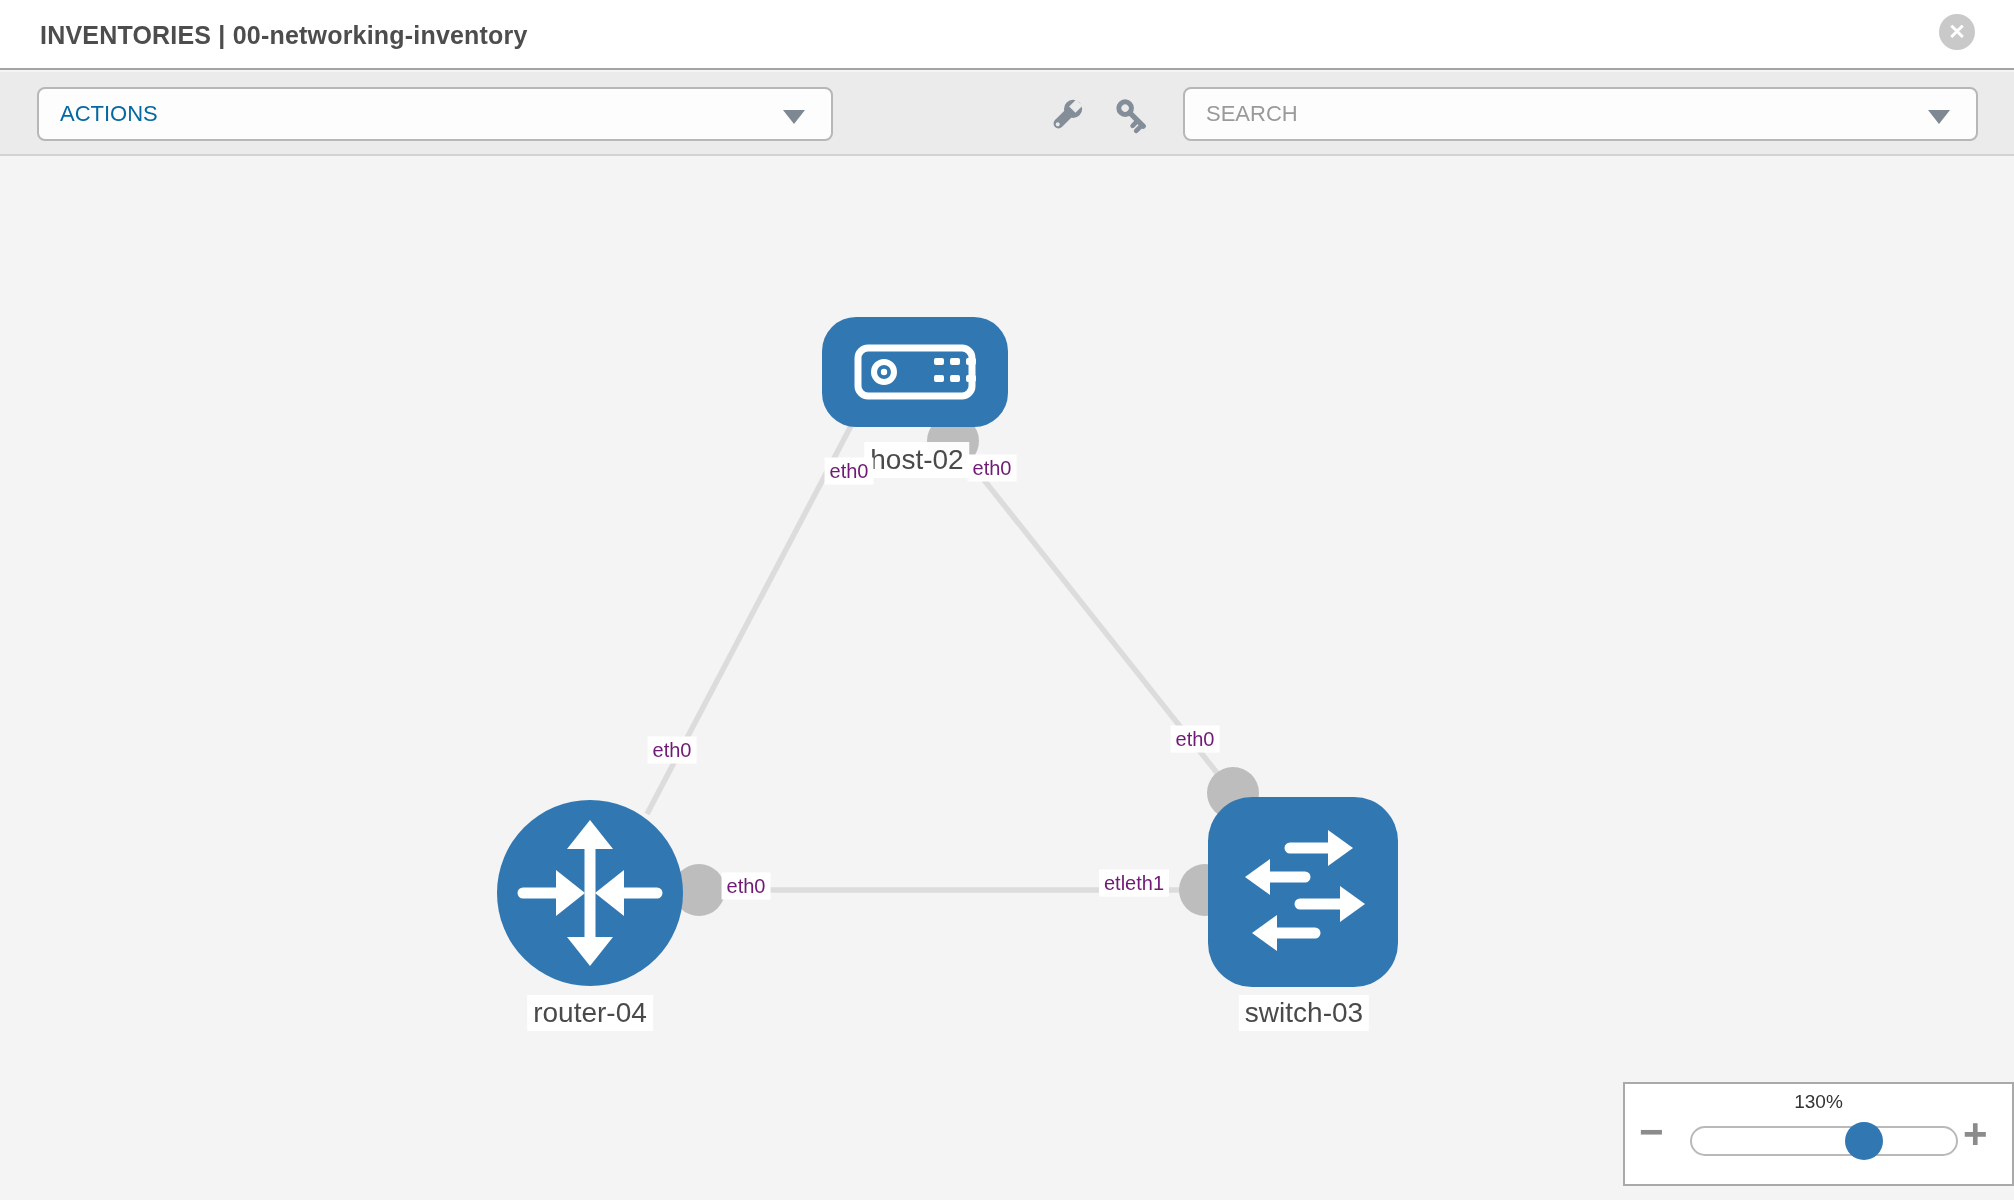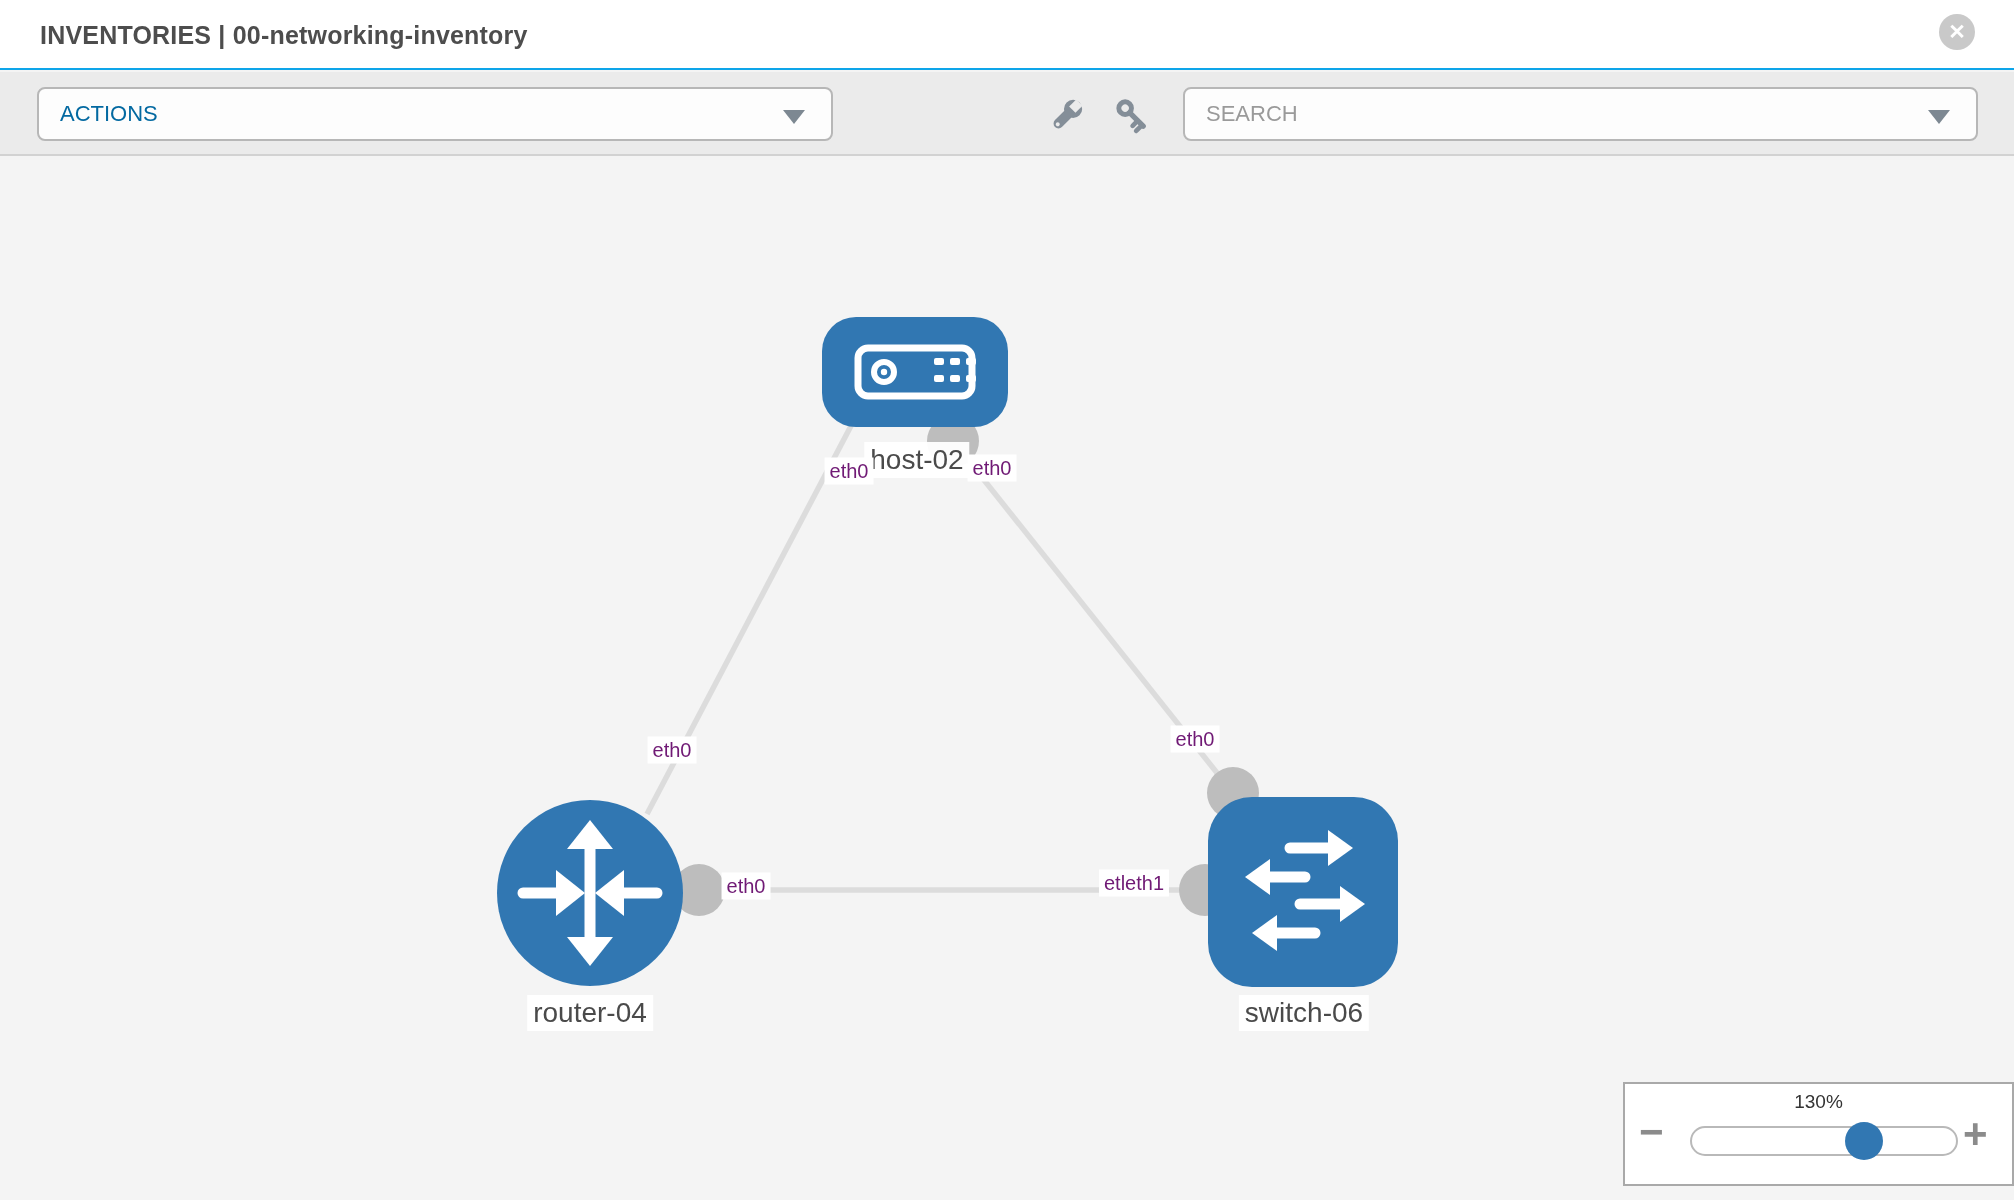--- a/index.html
+++ b/index.html
@@ -1,21 +1,21 @@
 <!DOCTYPE html>
 <html><head>
 <meta charset="utf-8">
 <style>
   * { margin:0; padding:0; box-sizing:border-box; }
   body { font-family:"Liberation Sans", sans-serif; background:#fff; }
   .screen { position:relative; width:2014px; height:1200px; overflow:hidden; background:#f4f4f4; }
 
   
   .header { position:absolute; top:0; left:0; width:100%; height:70px; background:#ffffff;
-            border-bottom:2px solid #0ea5e9; z-index:30; }
+            border-bottom:2px solid #a3a3a3; z-index:30; }
   .header-title { position:absolute; left:40px; top:0; line-height:70px; font-size:25px;
                   font-weight:bold; color:#4d4d4d; letter-spacing:.2px; }
   .close-btn { position:absolute; right:39px; top:14px; width:36px; height:36px; border-radius:50%;
                background:#c9c9c9; color:#ffffff; font-size:21px; font-weight:bold;
                display:flex; align-items:center; justify-content:center; cursor:pointer; border:none; }
 
   
   .toolbar { position:absolute; top:72px; left:0; width:100%; height:84px; background:#ebebeb;
              border-bottom:2px solid #d2d2d2; z-index:20; }
   .select-box { position:absolute; top:15px; height:54px; background:#fdfdfd;
@@ -159,21 +159,21 @@
           <line x1="1300" y1="748" x2="1346" y2="748"></line>
           <polygon points="1365,748 1340,730 1340,766" stroke="none"></polygon>
           <line x1="1315" y1="777" x2="1272" y2="777"></line>
           <polygon points="1252,777 1277,759 1277,795" stroke="none"></polygon>
         </g>
       </g>
     </svg>
 
     <div class="node-label" style="left:917px; top:304px;">host-02</div>
     <div class="node-label" style="left:590px; top:857px;">router-04</div>
-    <div class="node-label" style="left:1304px; top:857px;">switch-06</div>
+    <div class="node-label" style="left:1304px; top:857px;">switch-03</div>
 
     <div class="if-label" style="left:849px;  top:315px;">eth0</div>
     <div class="if-label" style="left:992px;  top:312px;">eth0</div>
     <div class="if-label" style="left:672px;  top:594px;">eth0</div>
     <div class="if-label" style="left:1195px; top:583px;">eth0</div>
     <div class="if-label" style="left:746px;  top:730px;">eth0</div>
     <div class="if-label" style="left:1134px; top:727px;">etleth1</div>
   </div>
 
   <div class="zoom-panel">

